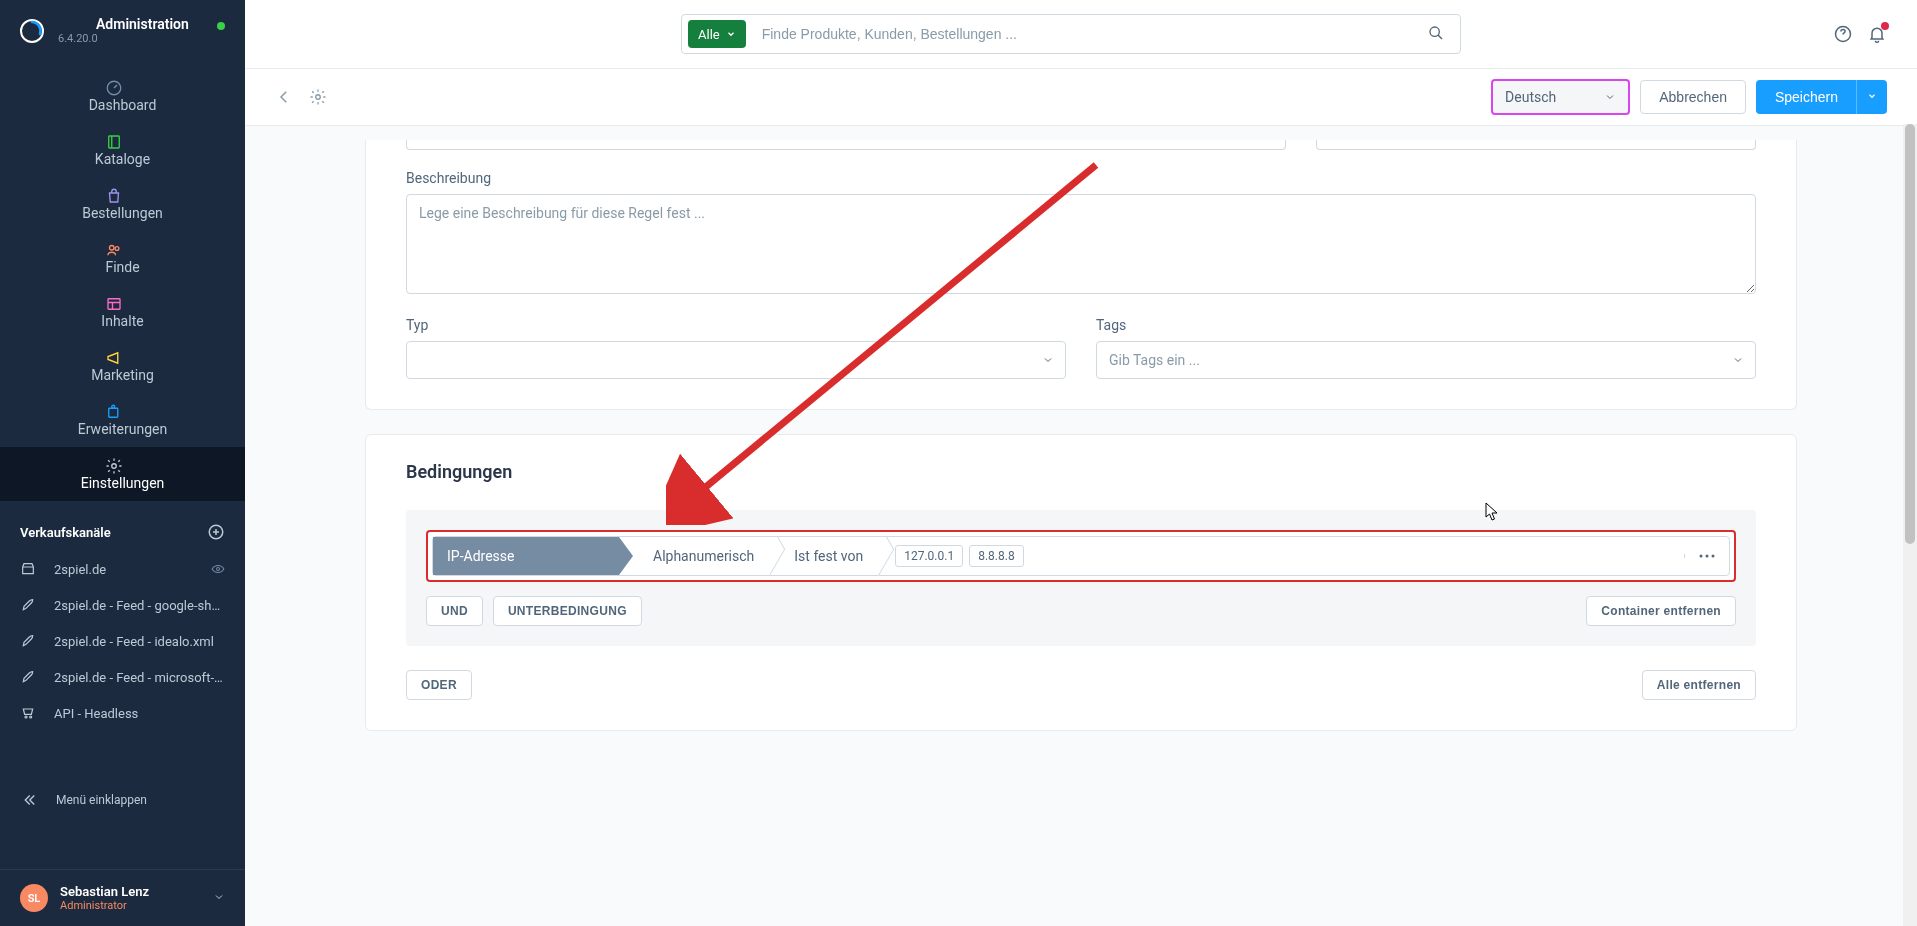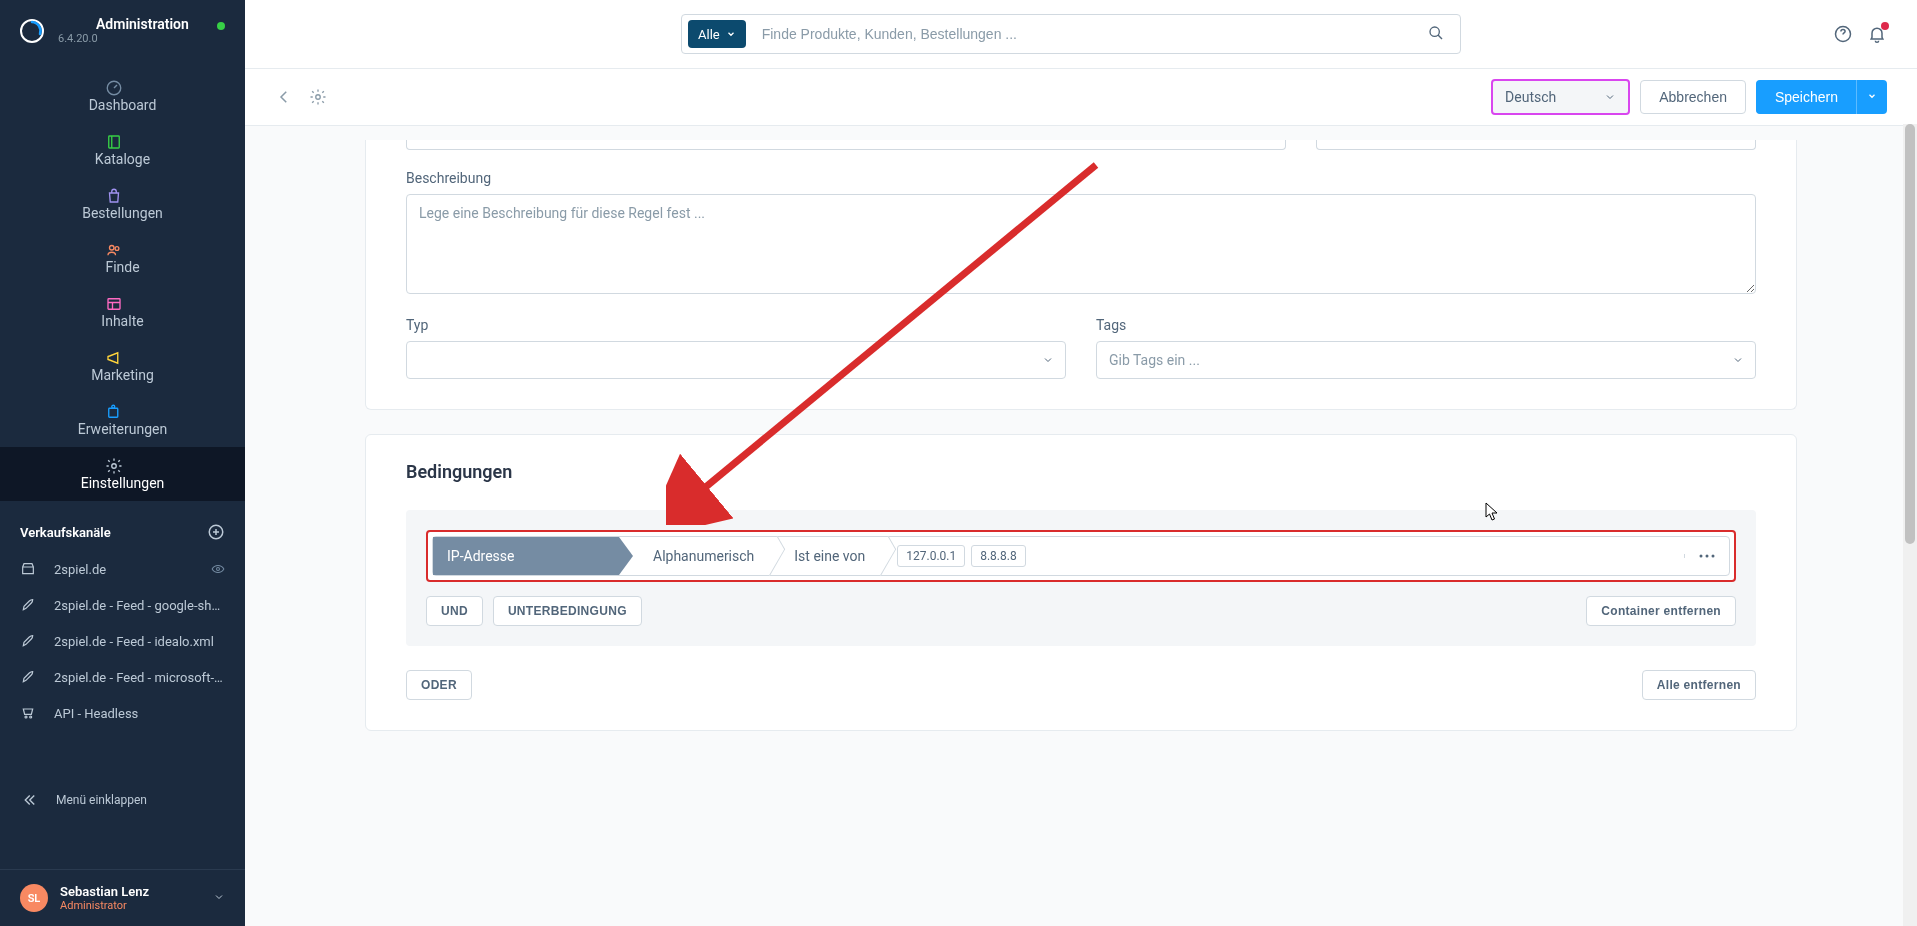--- a/index.html
+++ b/index.html
@@ -27,21 +27,21 @@
 .sidebar-footer { display: flex; align-items: center; padding: 14px 20px; border-top: 1px solid #2a3a4f; margin-top: auto; }
 .avatar { width: 28px; height: 28px; border-radius: 50%; background: #f88962; color: #fff; display: flex; align-items: center; justify-content: center; font-size: 11px; font-weight: 600; margin-right: 12px; }
 .user-name { color: #fff; font-size: 13px; font-weight: 600; }
 .user-role { color: #f88962; font-size: 11px; }
 .user-chevron { margin-left: auto; }
 
 
 .main { margin-left: 245px; height: 100vh; display: flex; flex-direction: column; background: #fff; }
 .topbar { display: flex; align-items: center; padding: 14px 30px; background: #fff; }
 .search-container { display: flex; align-items: center; border: 1px solid #d1d9e0; border-radius: 4px; width: 780px; margin: 0 auto; height: 40px; overflow: hidden; }
-.search-scope { background: #0c4a6e; color: #fff; padding: 12px 10px; height: 28px; margin: 6px; border-radius: 4px; display: flex; align-items: center; font-size: 13px; cursor: pointer; }
+.search-scope { background: #15803d; color: #fff; padding: 12px 10px; height: 28px; margin: 6px; border-radius: 4px; display: flex; align-items: center; font-size: 13px; cursor: pointer; }
 .search-scope svg { margin-left: 6px; width: 10px; height: 10px; }
 .search-input { flex: 1; border: none; outline: none; padding: 0 10px; font-size: 14px; color: #52667a; }
 .search-input::placeholder { color: #8a9ba8; }
 .search-btn { padding: 0 16px; background: none; border: none; cursor: pointer; }
 .topbar-actions { display: flex; align-items: center; gap: 14px; margin-left: auto; }
 .topbar-icon { width: 20px; height: 20px; cursor: pointer; position: relative; }
 .notif-dot { position: absolute; top: -2px; right: -2px; width: 8px; height: 8px; border-radius: 50%; background: #de294c; }
 
 
 .actionbar { display: flex; align-items: center; padding: 10px 30px; border-top: 1px solid #e6ebef; border-bottom: 1px solid #e6ebef; background: #fff; }
@@ -364,21 +364,21 @@
       <div class="condition-container">
         <div class="rule-row">
           <div class="rule-inner">
             <div class="chip-main">
               <span>IP-Adresse</span>
             </div>
             <div class="chip-seg">
               <span>Alphanumerisch</span>
             </div>
             <div class="chip-seg">
-              <span>Ist eine von</span>
+              <span>Ist fest von</span>
             </div>
             <div class="tag-values">
               <span class="tag">127.0.0.1</span>
               <span class="tag">8.8.8.8</span>
             </div>
             <div class="rule-menu">
               <svg width="16" height="4" viewBox="0 0 16 4" fill="#52667a">
                   <circle cx="2" cy="2" r="1.5"></circle>
                   <circle cx="8" cy="2" r="1.5"></circle>
                   <circle cx="14" cy="2" r="1.5"></circle>

